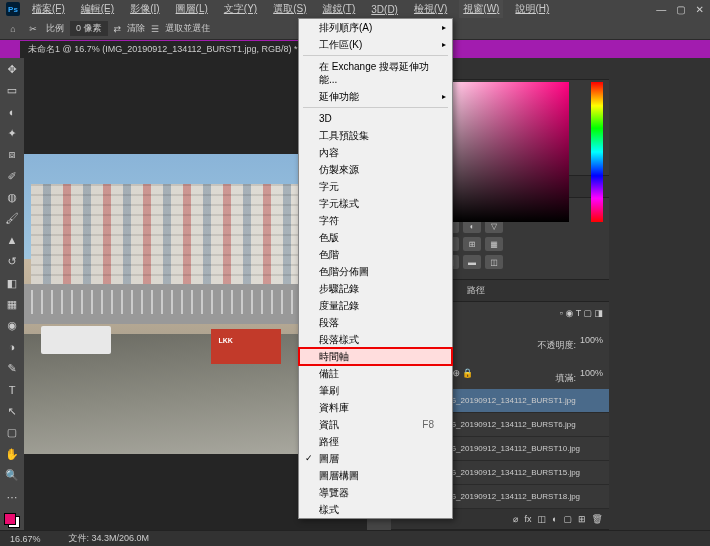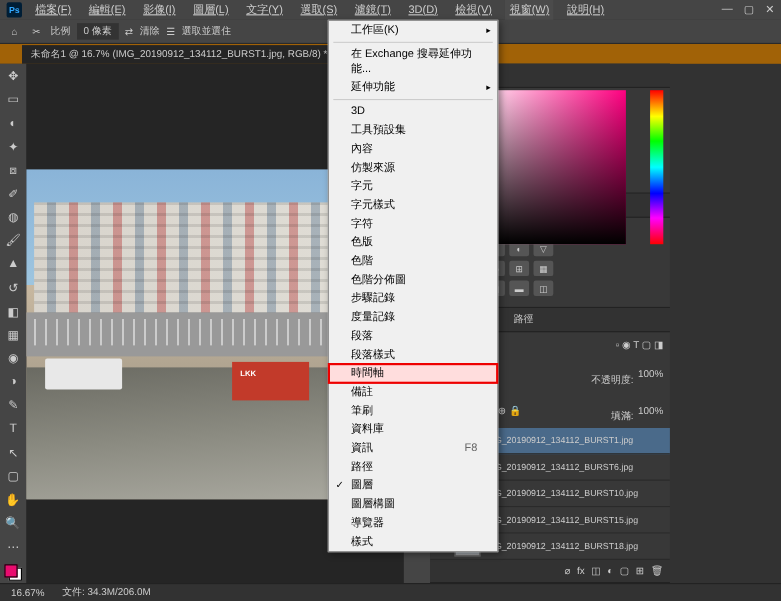--- a/index.html
+++ b/index.html
@@ -10,21 +10,21 @@
 .ps-logo { width: 14px; height: 14px; background: #001e36; color: #31a8ff; font-size: 8px; display: flex; align-items: center; justify-content: center; font-weight: bold; border-radius: 2px; }
 .menu-bar span.mi { cursor: pointer; padding: 2px 4px; font-size: 10px; text-decoration: underline; }
 .menu-bar span.mi.active { background: #4b4b4b; }
 .win-controls { margin-left: auto; display: flex; gap: 10px; font-size: 10px; }
 
 
 .options-bar { height: 22px; background: #454545; display: flex; align-items: center; padding: 0 6px; gap: 6px; border-bottom: 1px solid #2a2a2a; font-size: 9px; }
 .opt-icon { width: 14px; height: 14px; display: inline-flex; align-items: center; justify-content: center; }
 
 
-.tab-bar { height: 18px; background: #a16207; display: flex; align-items: center; padding-left: 20px; }
+.tab-bar { height: 18px; background: #a21caf; display: flex; align-items: center; padding-left: 20px; }
 .doc-tab { background: #252525; padding: 2px 8px; font-size: 9px; display: flex; align-items: center; gap: 4px; }
 .doc-tab .close { font-size: 11px; cursor: pointer; }
 
 
 .main { display: flex; height: calc(546px - 18px - 22px - 18px - 16px); }
 
 
 .toolbox { width: 24px; background: #454545; display: flex; flex-direction: column; align-items: center; padding: 2px 0; gap: 3px; }
 .tool { width: 20px; height: 20px; display: flex; align-items: center; justify-content: center; cursor: pointer; font-size: 11px; border-radius: 2px; }
 .color-swatch { width: 16px; height: 16px; position: relative; margin-top: 4px; }
@@ -82,21 +82,21 @@
 .layer-controls .opacity { margin-left: auto; margin-top: 12px; }
 .layer-list { flex: 1; overflow-y: auto; }
 .layer-row { display: flex; align-items: center; padding: 2px 4px; gap: 4px; border-bottom: 1px solid #2a2a2a; height: 24px; }
 .layer-row.active { background: #4a6a8a; }
 .layer-eye { width: 14px; font-size: 10px; cursor: pointer; }
 .layer-thumb { width: 24px; height: 18px; background: linear-gradient(180deg, #8ab4d8 0%, #999 100%); border: 1px solid #666; }
 .layer-name { font-size: 8px; flex: 1; overflow: hidden; white-space: nowrap; }
 .layer-footer { height: 20px; background: #323232; display: flex; align-items: center; justify-content: flex-end; gap: 6px; padding: 0 6px; font-size: 9px; }
 
 
-.status-bar { height: 16px; background: #323232; display: flex; align-items: center; padding: 0 10px; font-size: 9px; gap: 16px; border-top: 1px solid #222; }
+.status-bar { height: 16px; background: #323232; display: flex; align-items: center; padding: 0 10px; font-size: 9px; gap: 28px; border-top: 1px solid #222; }
 </style>
 </head>
 <body>
 
 <div class="menu-bar">
   <div class="ps-logo">Ps</div>
   <span class="mi">檔案(F)</span>
   <span class="mi">編輯(E)</span>
   <span class="mi">影像(I)</span>
   <span class="mi">圖層(L)</span>
@@ -276,20 +276,23 @@
           <span>⊞</span>
           <span>🗑</span>
         </div>
       </div>
     </div>
   </div>
 </div>
 
 <div class="dropdown" id="dropdown">
     <div class="di has-sub">
+      <span>排列順序(A)</span>
+    </div>
+    <div class="di has-sub">
       <span>工作區(K)</span>
     </div>
     <hr>
     <div class="di">
       <span>在 Exchange 搜尋延伸功能...</span>
     </div>
     <div class="di has-sub">
       <span>延伸功能</span>
     </div>
     <hr>

